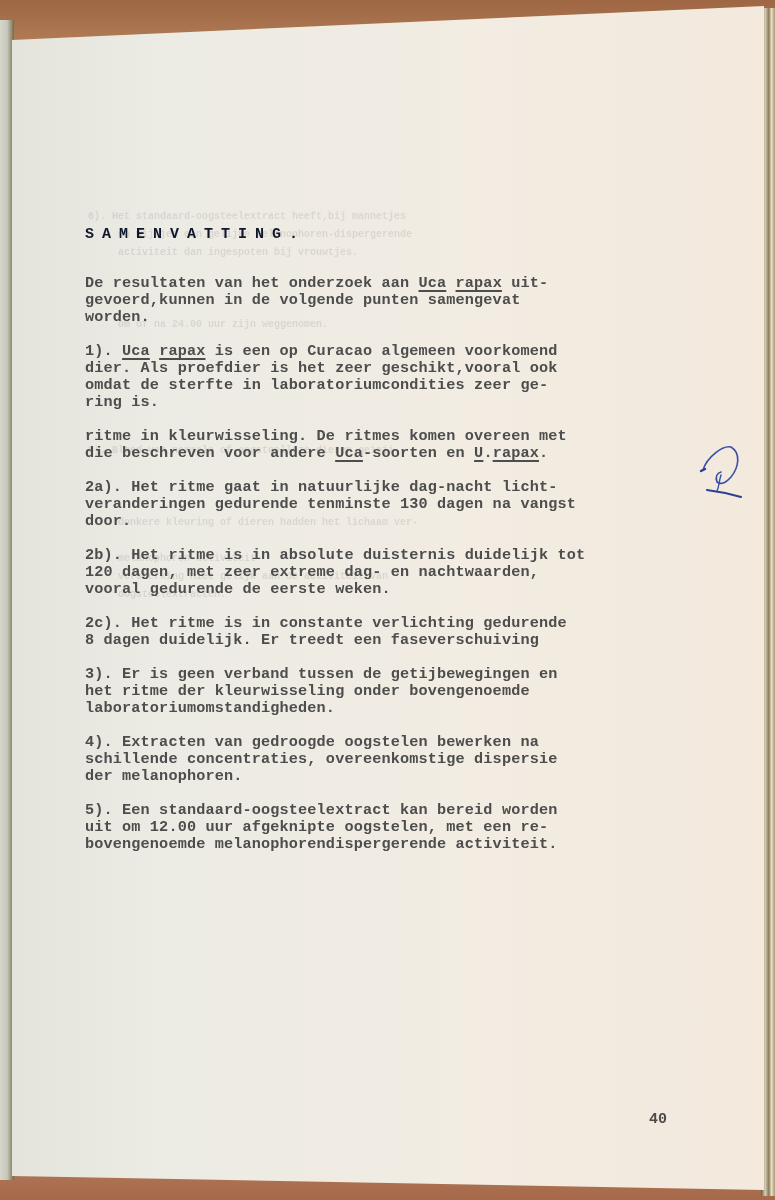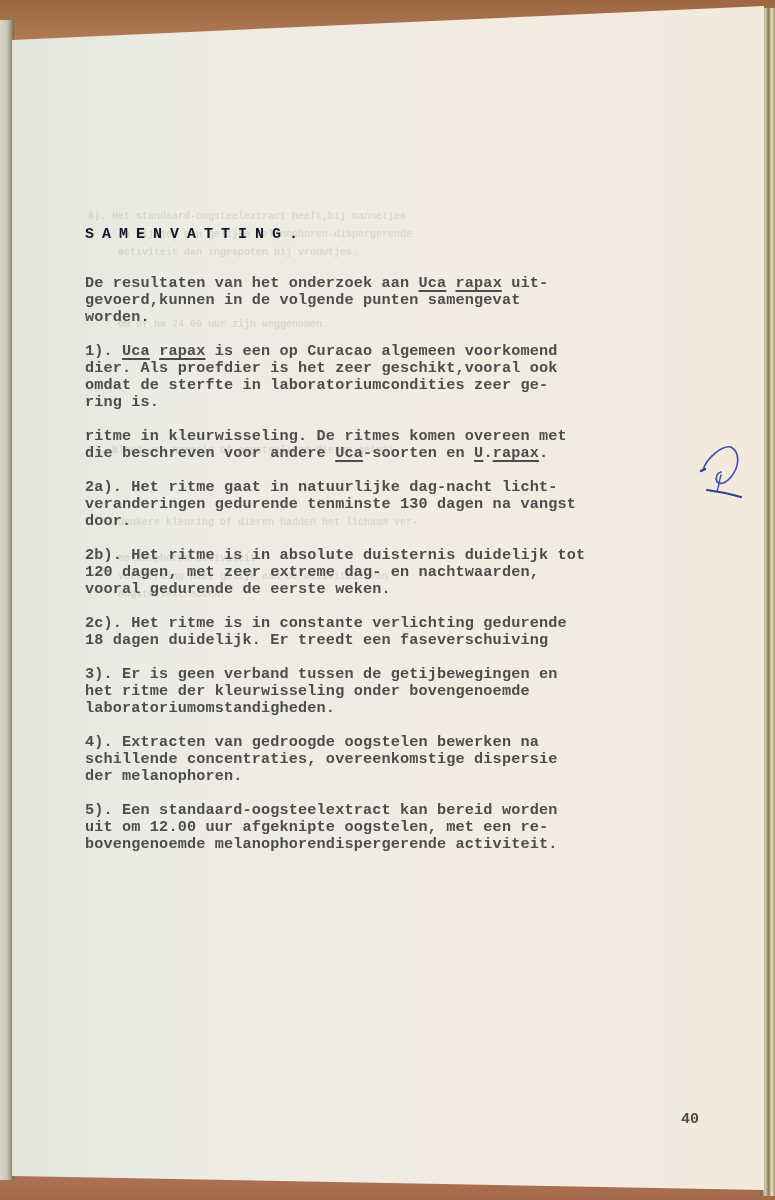--- a/index.html
+++ b/index.html
@@ -80,21 +80,20 @@
       text-underline-offset: 3px;
     }
     .page-number {
       position: absolute;
       left: 649px;
       top: 1111px;
       font-family: "Liberation Mono", monospace;
       font-weight: bold;
       font-size: 15px;
       color: #4b4b4b;
-      margin-left: 32px;
     }
     .margin-note {
       position: absolute;
       left: 695px;
       top: 435px;
       width: 55px;
       height: 70px;
     }
   </style>
 </head>
@@ -154,21 +153,21 @@
         <span class="line">veranderingen gedurende tenminste 130 dagen na vangst</span>
         <span class="line">door.</span>
       </div>
       <div class="para">
         <span class="line">2b). Het ritme is in absolute duisternis duidelijk tot</span>
         <span class="line">120 dagen, met zeer extreme dag- en nachtwaarden,</span>
         <span class="line">vooral gedurende de eerste weken.</span>
       </div>
       <div class="para">
         <span class="line">2c). Het ritme is in constante verlichting gedurende</span>
-        <span class="line">18 dagen duidelijk. Er treedt een faseverschuiving</span>
+        <span class="line">8 dagen duidelijk. Er treedt een faseverschuiving</span>
       </div>
       <div class="para">
         <span class="line">3). Er is geen verband tussen de getijbewegingen en</span>
         <span class="line">het ritme der kleurwisseling onder bovengenoemde</span>
         <span class="line">laboratoriumomstandigheden.</span>
       </div>
       <div class="para">
         <span class="line">4). Extracten van gedroogde oogstelen bewerken na</span>
         <span class="line">schillende concentraties, overeenkomstige dispersie</span>
         <span class="line">der melanophoren.</span>

